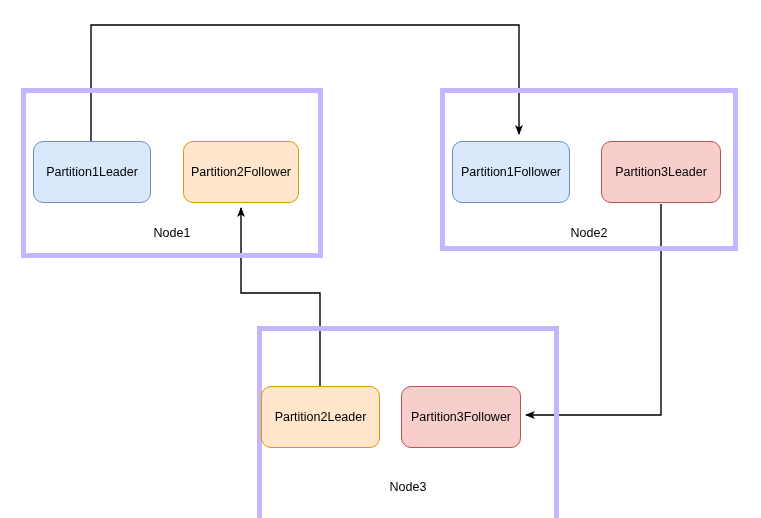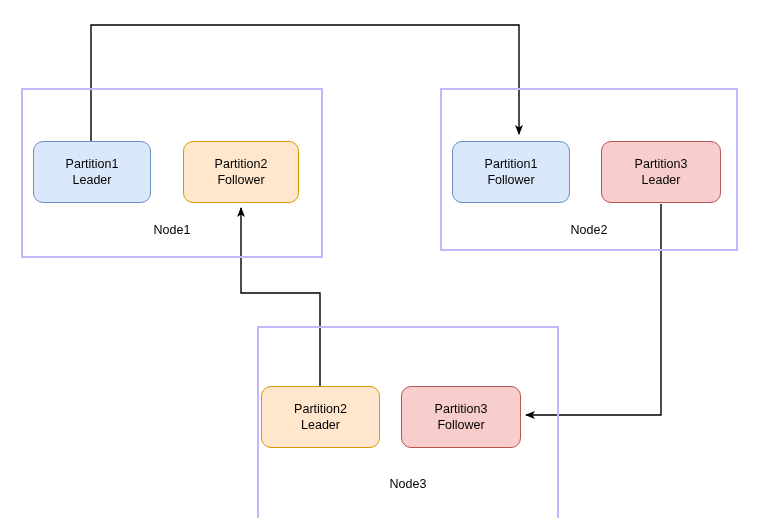--- a/index.html
+++ b/index.html
@@ -19,41 +19,40 @@
     position: absolute;
     left: 0;
     top: 0;
     width: 761px;
     height: 518px;
     pointer-events: none;
   }
   .node {
     position: absolute;
     box-sizing: border-box;
-    border: 2px solid #c4b5fd;
+    border: 5px solid #c4b5fd;
     background: transparent;
     padding-left: 38px;
   }
   .node-label {
     position: absolute;
     left: 0;
     right: 0;
     text-align: center;
     font-size: 12.5px;
     color: #000000;
     line-height: 14px;
   }
   .partition {
     position: absolute;
     box-sizing: border-box;
     border-radius: 10px;
     border-width: 1px;
     border-style: solid;
     display: flex;
-    flex-direction: column;
     align-items: center;
     justify-content: center;
     font-size: 12.5px;
     line-height: 16px;
     color: #000000;
     text-align: center;
   }
   .partition span { display: block; }
 </style>
 </head>

